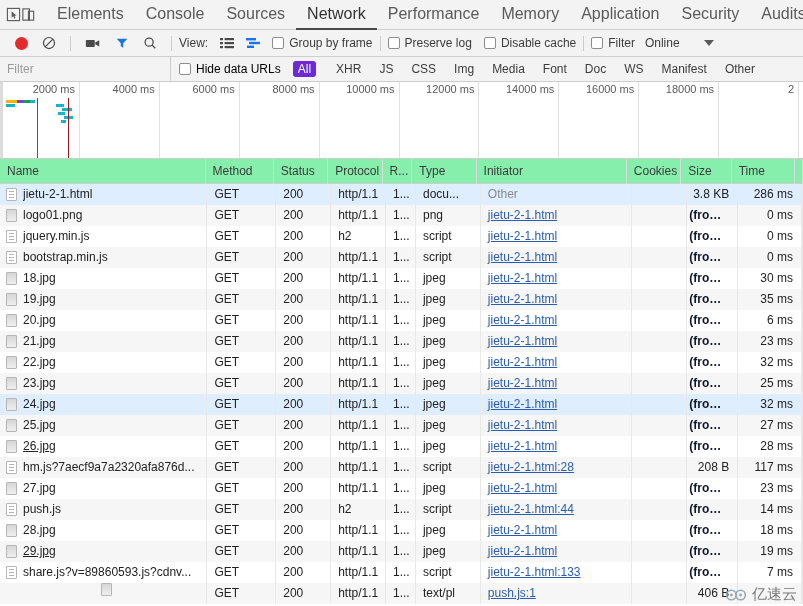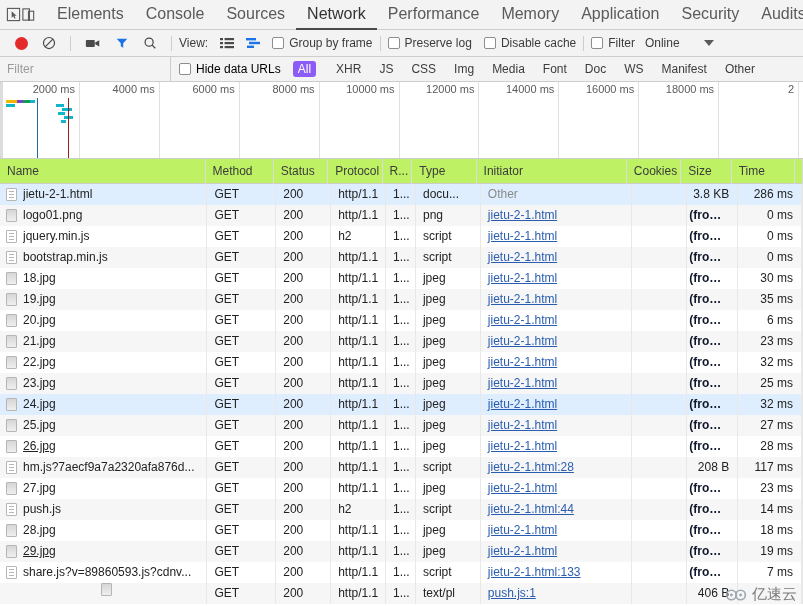--- a/index.html
+++ b/index.html
@@ -58,39 +58,39 @@
     width: 170px; height: 100%; border: none; outline: none; background: transparent;
     font-size: 12px; font-family: "Liberation Sans", sans-serif;
     color: #333; padding-left: 7px;
   }
   .filter-input::placeholder { color: #9a9a9a; }
   .fr-sep { width: 1px; height: 100%; background: #cdcdcd; }
   .type-pill {
     padding: 1px 5px; border-radius: 3px; color: #3c3c3c; white-space: nowrap;
     margin: 0 4px;
   }
-  .type-pill.sel { background: #8b5cf6; color: #fff; }
+  .type-pill.sel { background: #6d28d9; color: #fff; }
 
   
   .overview { height: 77px; position: relative; background: #fff;
               border-bottom: 1px solid #cdcdcd; overflow: hidden; }
   .ov-tick { position: absolute; top: 0; height: 77px; border-right: 1px solid #e0e0e0; }
   .ov-tick span {
     position: absolute; right: 4px; top: 1px; font-size: 11px; color: #5a5a5a;
     white-space: nowrap;
   }
   .ov-body { position: absolute; top: 16px; left: 0; right: 0; bottom: 0; }
   .ov-bar { position: absolute; height: 3px; }
   .ov-line { position: absolute; top: 0; bottom: 0; width: 1px; }
   .ov-handle { position: absolute; top: 0; bottom: 0; width: 3px; background: #dcdcdc; }
 
   
   .grid-head {
     display: flex; height: 25px; align-items: center;
-    background: #bef264; border-bottom: 1px solid #cdcdcd;
+    background: #86efac; border-bottom: 1px solid #cdcdcd;
     font-size: 12px; color: #3c3c3c;
   }
   .hcell {
     height: 25px; line-height: 25px; padding-left: 7px;
     border-right: 1px solid #dcdcdc; overflow: hidden; white-space: nowrap;
   }
   .rows { position: relative; }
   .row { display: flex; height: 21px; align-items: center; font-size: 12px; color: #222; }
   .row.even { background: #f6f6f6; }
   .row.odd { background: #ffffff; }

